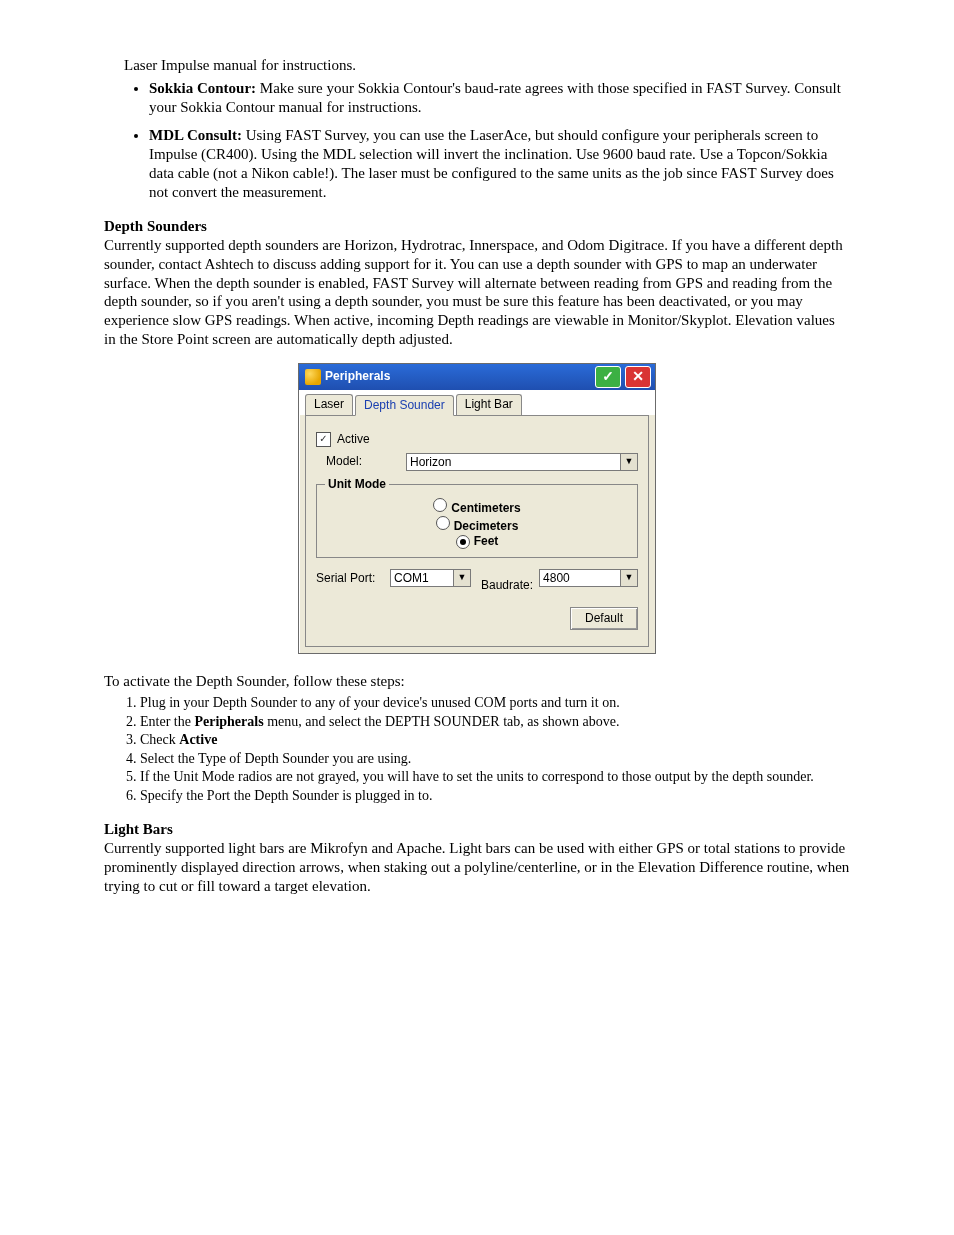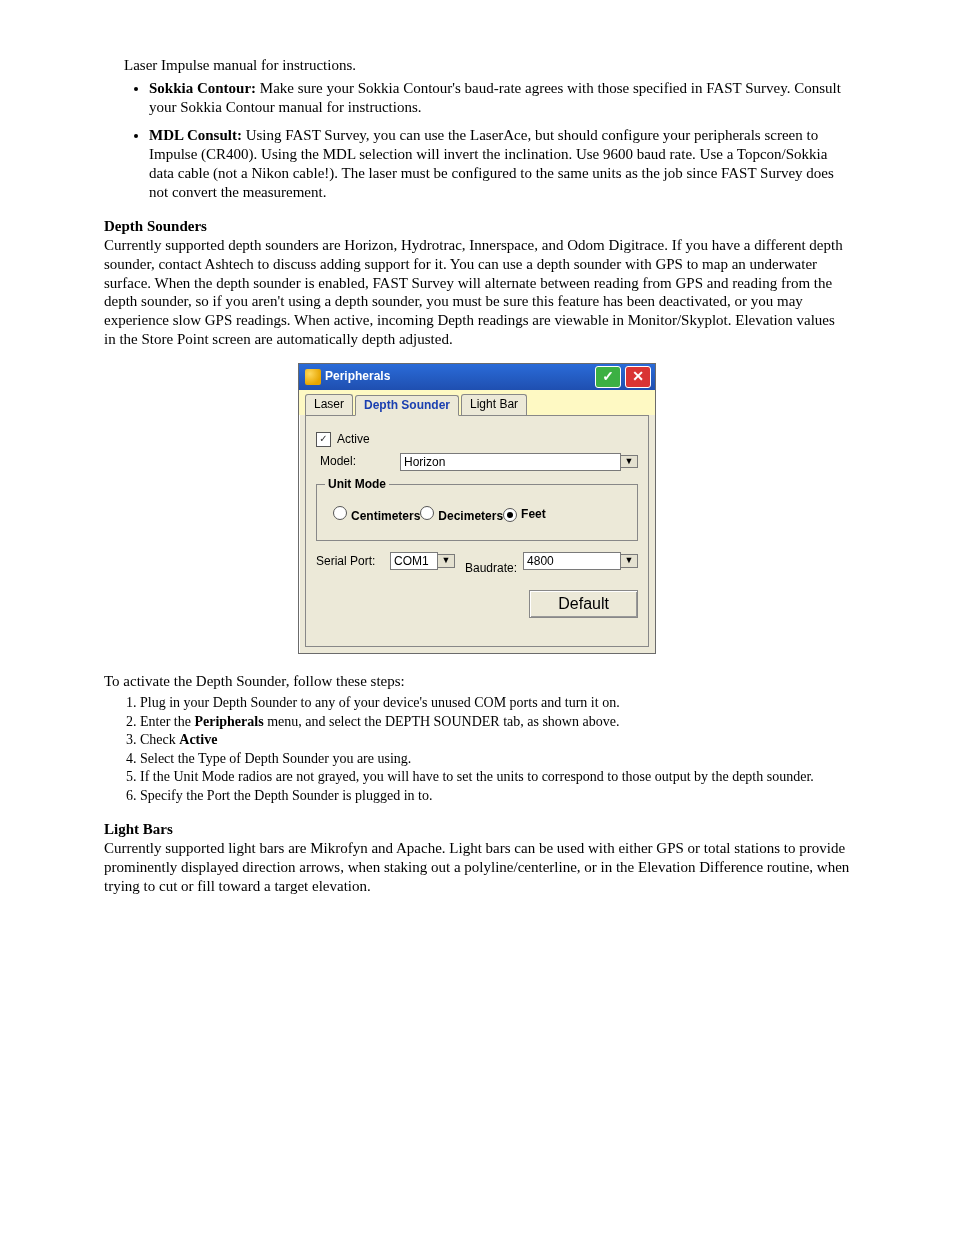--- a/index.html
+++ b/index.html
@@ -49,38 +49,38 @@
   }
   .titlebar .ttl { flex: 1; }
   .titlebar .btn {
     width: 24px; height: 20px; margin-left: 4px;
     border: 1px solid #fff; border-radius: 3px;
     display: flex; align-items: center; justify-content: center;
     font-weight: bold; font-size: 14px;
   }
   .btn-ok { background:#3cb043; }
   .btn-close { background:#d93434; }
-  .tabs { display:flex; background:#fef9c3; padding:4px 6px 0 6px; }
+  .tabs { display:flex; background:#ffffff; padding:4px 6px 0 6px; }
   .tab {
     background:#ece9d8; border:1px solid #888; border-bottom:none;
     padding:2px 8px; margin-right:2px; font-size:12px;
     border-top-left-radius:3px; border-top-right-radius:3px;
   }
-  .tab.active { background:#ece9d8; color:#1a3fb0; font-weight:bold; border-bottom:1px solid #ece9d8; position:relative; top:1px; }
+  .tab.active { background:#ece9d8; color:#1a3fb0; font-weight:normal; border-bottom:1px solid #ece9d8; position:relative; top:1px; }
   .tabpanel { border:1px solid #888; margin:0 6px 6px 6px; padding:10px 10px 10px 10px; background:#ece9d8; border-top:none; min-height:210px; border-top:1px solid #888;}
   .row { display:flex; align-items:center; margin:6px 0; }
   .chk { width:13px; height:13px; border:1px solid #555; background:#fff; margin-right:6px; display:inline-flex; align-items:center; justify-content:center; font-size:10px; color:#333;}
   .field { border:1px solid #7a7a7a; background:#fff; height:18px; box-sizing:border-box; padding:1px 3px; font-size:12px; }
-  .dropdown { display:flex;align-items:center; }
+  .dropdown { display:flex; }
   .dd-btn { width:16px; border:1px solid #7a7a7a; border-left:none; background:#e4e1d0; display:flex; align-items:center; justify-content:center; font-size:9px;}
   fieldset { border:1px solid #888; margin:6px 0; padding:6px 8px 8px 8px;font-weight:bold; }
   legend { font-size:12px; padding:0 3px; }
   .radio { width:12px; height:12px; border:1px solid #555; border-radius:50%; background:#fff; margin-right:4px; display:inline-flex; align-items:center; justify-content:center;}
   .radio.sel::after { content:""; width:6px; height:6px; border-radius:50%; background:#000; }
-  .defbtn { float:right; border:1px solid #888; background:#ece9d8; padding:3px 28px; font-size:16px; margin-top:8px; box-shadow: 1px 1px 0 #fff inset, -1px -1px 0 #999 inset;}
+  .defbtn { float:right; border:1px solid #888; background:#ece9d8; padding:3px 14px; font-size:12px; margin-top:8px; box-shadow: 1px 1px 0 #fff inset, -1px -1px 0 #999 inset;}
 </style>
 </head>
 <body>
 
 <div class="para" style="margin-left:20px;">Laser Impulse manual for instructions.</div>
 
 <ul class="bullets" id="bullet-list">
     <li><span class="bold">Sokkia Contour:</span> Make sure your Sokkia Contour's baud-rate agrees with those specified in FAST Survey. Consult your Sokkia Contour manual for instructions.</li>
     <li><span class="bold">MDL Consult:</span> Using FAST Survey, you can use the LaserAce, but should configure your peripherals screen to Impulse (CR400). Using the MDL selection will invert the inclination.  Use 9600 baud rate.  Use a Topcon/Sokkia data cable (not a Nikon cable!). The laser must be configured to the same units as the job since FAST Survey does not convert the measurement.</li>
   </ul>
@@ -99,39 +99,39 @@
     <div class="tabs">
       <div class="tab">Laser</div>
       <div class="tab active">Depth Sounder</div>
       <div class="tab">Light Bar</div>
     </div>
     <div class="tabpanel">
       <div class="row">
         <span class="chk">✓</span>
         <span>Active</span>
       </div>
-      <div class="row" style="margin-left:4px;">
+      <div class="row" style="margin-left:10px;">
         <span style="width:80px;">Model:</span>
         <div class="dropdown" style="flex:1;">
           <div class="field" style="flex:1;">Horizon</div>
           <div class="dd-btn">▼</div>
         </div>
       </div>
       <fieldset>
         <legend>Unit Mode</legend>
-        <div class="row" style="justify-content:flex-start; margin:8px;">
+        <div class="row" style="justify-content:center; margin:0;flex-direction:column;">
           <span><span class="radio"></span><span>Centimeters</span></span>
           <span><span class="radio"></span><span>Decimeters</span></span>
           <span><span class="radio sel"></span><span>Feet</span></span>
         </div>
       </fieldset>
       <div class="row">
         <span style="width:74px;">Serial Port:</span>
         <div class="dropdown">
-          <div class="field" style="width:48px;">COM1</div>
+          <div class="field" style="width:64px;">COM1</div>
           <div class="dd-btn">▼</div>
         </div>
         <span style="margin:14px 6px 0 10px;">Baudrate:</span>
         <div class="dropdown" style="flex:1;">
           <div class="field" style="flex:1;">4800</div>
           <div class="dd-btn">▼</div>
         </div>
       </div>
       <div style="overflow:hidden;">
         <div class="defbtn">Default</div>

